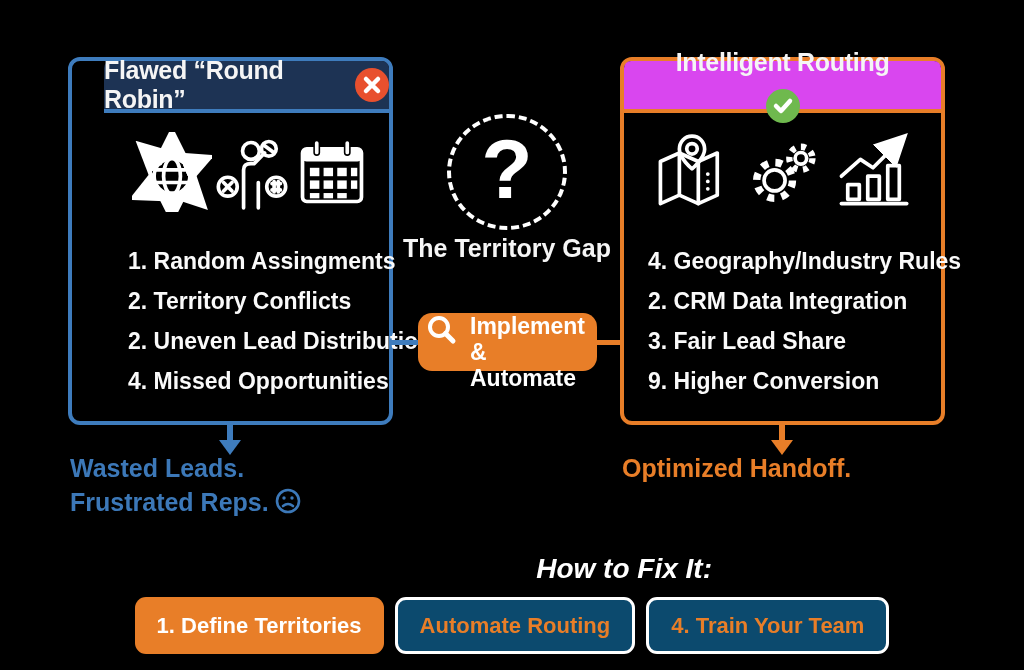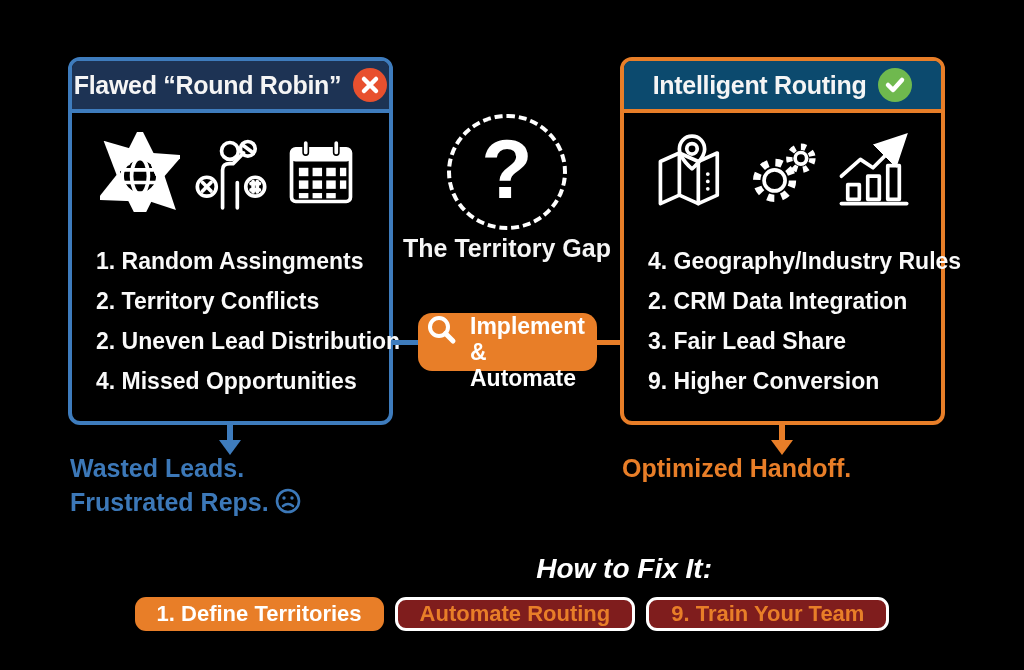--- a/index.html
+++ b/index.html
@@ -1,24 +1,24 @@
 <!DOCTYPE html>
 <html><head>
 <meta charset="utf-8">
 <style>
   html,body{margin:0;padding:0;background:#000;}
   .canvas{position:relative;width:1024px;height:670px;background:#000;overflow:hidden;
           font-family:"Liberation Sans",sans-serif;color:#f2f2f2;}
   .panel{position:absolute;top:57px;width:325px;height:368px;border-radius:12px;box-sizing:border-box;}
-  .panel-left{left:68px;border:4px solid #3e7cbd;}
+  .panel-left{left:68px;border:4px solid #3e7cbd;padding-left:32px;}
   .panel-right{left:620px;border:4px solid #e87e28;}
   .panel-header{height:52px;display:flex;align-items:center;justify-content:center;gap:12px;
                 border-radius:7px 7px 0 0;box-sizing:border-box;}
   .panel-left .panel-header{background:#1d3354;border-bottom:4px solid #3e7cbd;}
-  .panel-right .panel-header{background:#0c4a6e;border-bottom:4px solid #e87e28;}
+  .panel-right .panel-header{background:#d946ef;border-bottom:4px solid #e87e28;flex-direction:column;}
   .panel-title{font-size:25px;font-weight:bold;color:#f5f5f5;letter-spacing:-0.3px;}
   .badge{width:34px;height:34px;border-radius:50%;display:flex;align-items:center;justify-content:center;flex:0 0 auto;}
   .badge-red{background:#e8502e;}
   .badge-green{background:#6fb94e;}
   .panel-body{padding:16px 24px 0 24px;}
   .icon-row{display:flex;justify-content:space-between;align-items:center;padding:0 4px;height:86px;}
   .icon-row svg{display:block;}
   .item-list{list-style:none;margin:26px 0 16px 0;padding:0;}
   .item-list li{font-size:23px;font-weight:bold;color:#fafafa;line-height:40px;white-space:nowrap;}
   
@@ -38,25 +38,25 @@
   .down-arrow-left{left:217px;}
   .down-arrow-right{left:769px;}
   .outcome{position:absolute;top:452px;width:320px;text-align:left;font-size:25px;font-weight:bold;line-height:1.35;}
   .outcome-left{left:70px;color:#3c78b8;}
   .outcome-right{left:622px;color:#e87e28;}
   .outcome .face{display:inline-block;vertical-align:-3px;margin-left:6px;}
   
   .footer-heading{position:absolute;left:312px;top:553px;width:400px;text-align:right;
                   font-size:28px;font-weight:bold;color:#fff;font-style:italic;}
   .footer-row{position:absolute;left:0;top:597px;width:1024px;display:flex;justify-content:center;gap:11px;}
-  .step-btn{height:34px;display:flex;align-items:center;justify-content:center;padding:0 22px;
+  .step-btn{height:57px;display:flex;align-items:center;justify-content:center;padding:0 22px;
             border-radius:11px;font-size:22px;font-weight:bold;cursor:pointer;box-sizing:border-box;
             font-family:"Liberation Sans",sans-serif;}
   .step-filled{background:#e87e28;color:#fff;border:none;}
-  .step-outline{background:#7f1d1d;color:#e87e28;border:3px solid #fff;}
+  .step-outline{background:#0c4a6e;color:#e87e28;border:3px solid #fff;}
   svg .ln{stroke:#fff;stroke-width:3.5;fill:none;stroke-linecap:round;stroke-linejoin:round;}
 </style>
 </head>
 <body>
 
 <div class="canvas">
 
   <div class="panel panel-left">
     <div class="panel-header">
       <span class="panel-title">Flawed “Round Robin”</span>
@@ -231,16 +231,16 @@
     </svg>
   </span>
   <div class="outcome outcome-right">
     <span>Optimized Handoff.</span><br>
   </div>
 
   <div class="footer-heading">How to Fix It:</div>
   <div class="footer-row">
     <button class="step-btn step-filled">1. Define Territories</button>
     <button class="step-btn step-outline">Automate Routing</button>
-    <button class="step-btn step-outline">9. Train Your Team</button>
+    <button class="step-btn step-outline">4. Train Your Team</button>
   </div>
 
 </div>
 
 </body></html>

